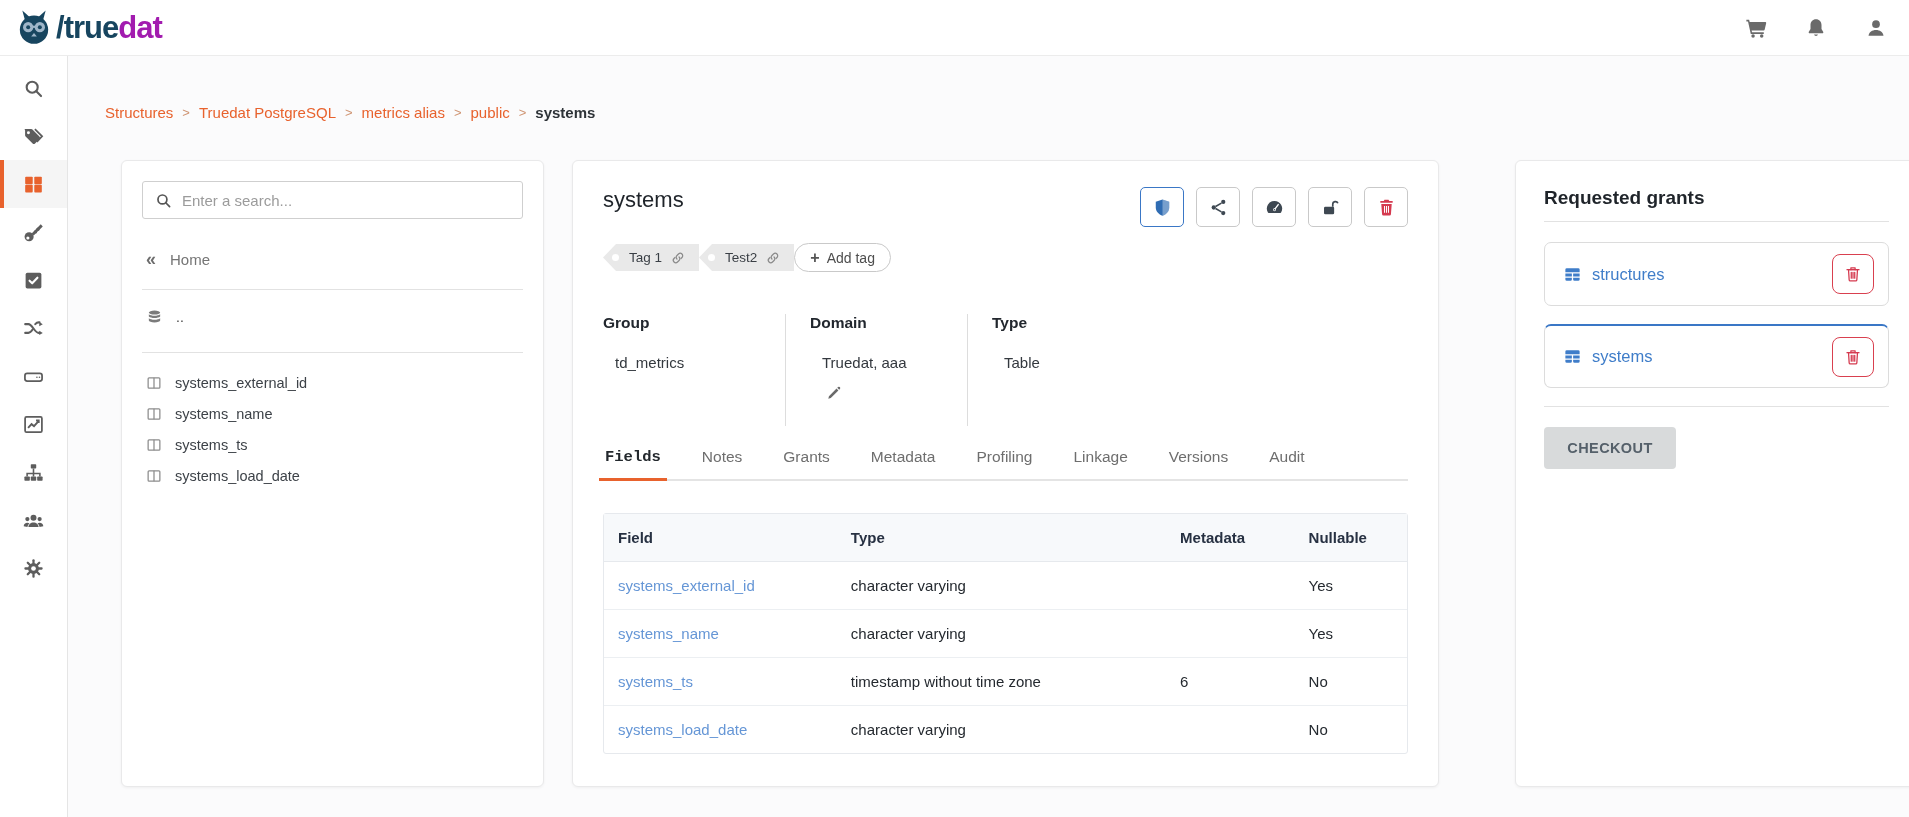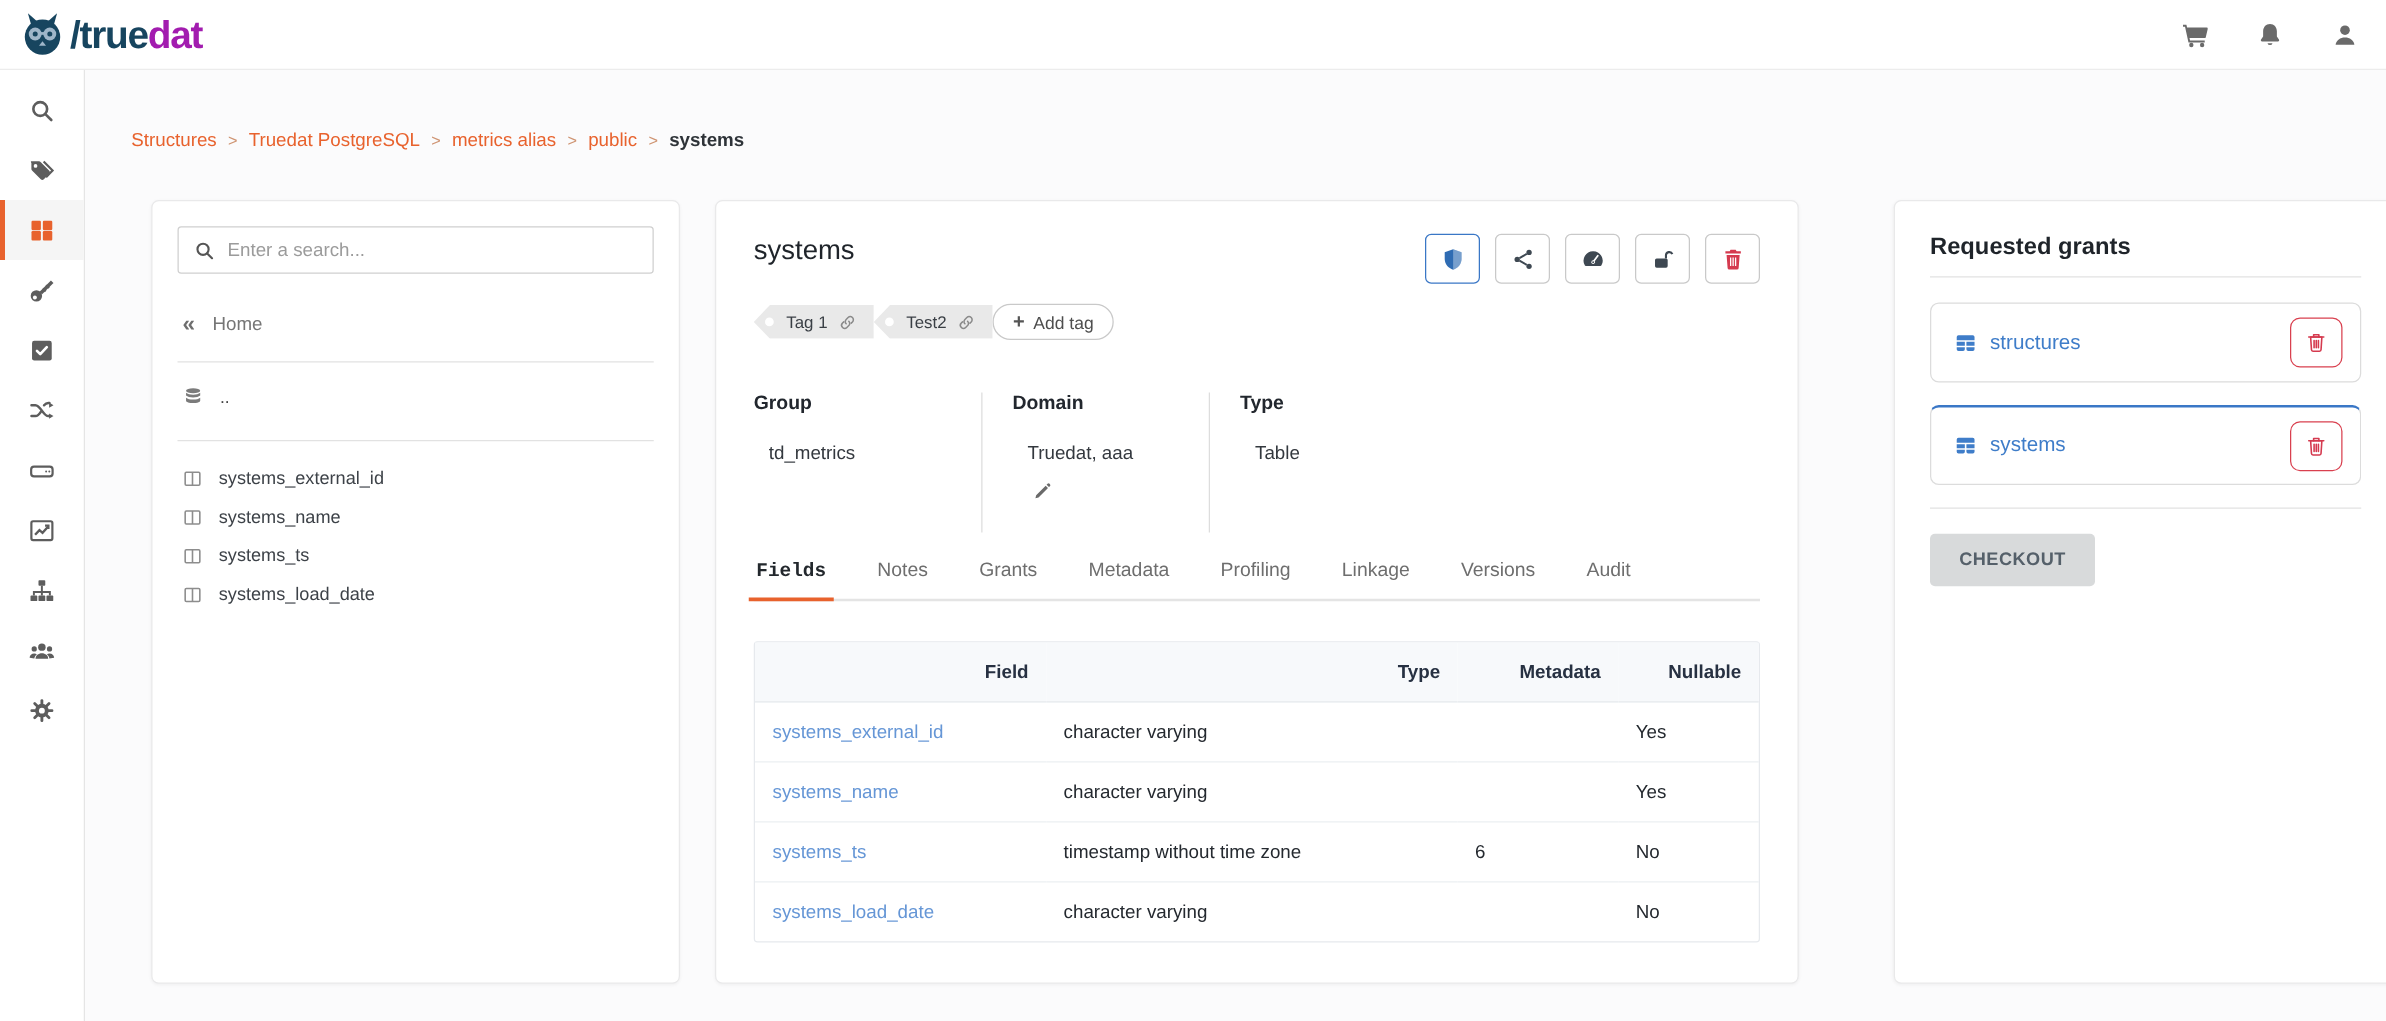--- a/index.html
+++ b/index.html
@@ -153,21 +153,21 @@
   .tab.active::after {
     content:""; position:absolute; left:-4px; right:-4px; bottom:-2px; height:3px; background:#e8622d;
   }
 
   
   .ftable {
     margin-top:32px; width:100%; border:1px solid #e6e9ed; border-radius:3px;
     border-collapse:separate; border-spacing:0;
   }
   .ftable th {
-    background:#f7f9fb; text-align:right; font-size:15px; font-weight:700; color:#273142;
+    background:#f7f9fb; text-align:left; font-size:15px; font-weight:700; color:#273142;
     padding:15px 14px; border-bottom:1px solid #e6e9ed;
   }
   .ftable td { font-size:15px; color:#24292f; padding:15px 14px; }
   .ftable tr + tr td { border-top:1px solid #eceff2; }
   .ftable .fld-link { color:#6596d6; cursor:pointer; }
   .col-field {width:29%;} .col-type {width:41%;} .col-prec {width:16%;} .col-null {width:14%;}
 
   
   .card-right { width:403px; padding:26px 28px;margin-left:48px; }
   .grants-title { font-size:19px; font-weight:700; color:#1f242a; }

